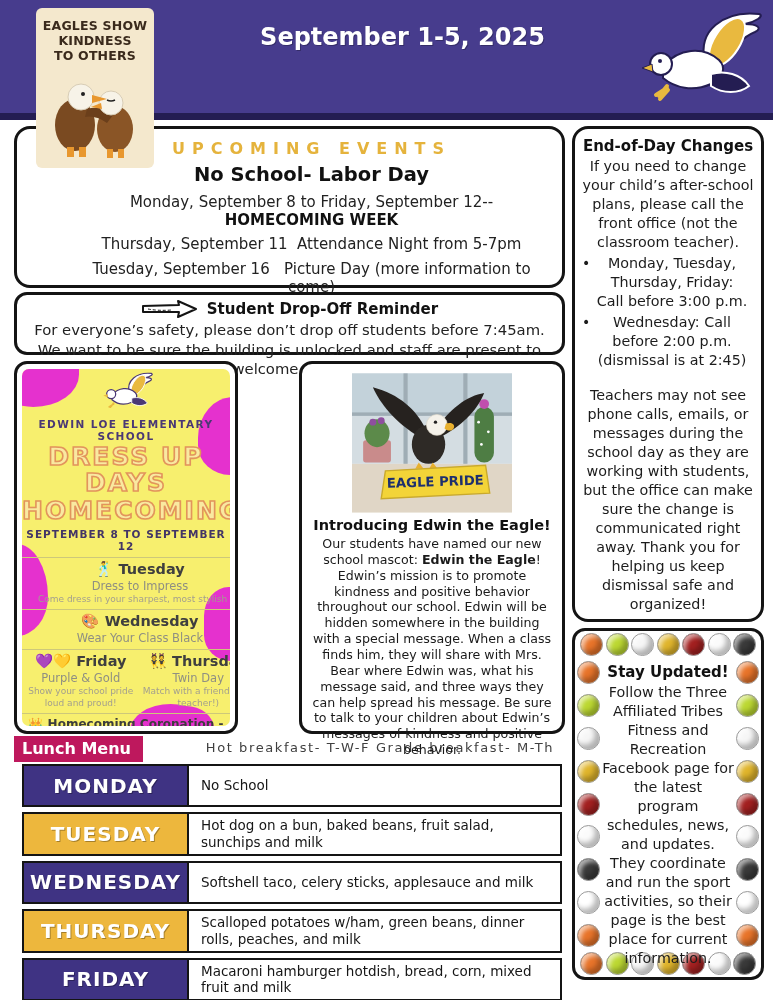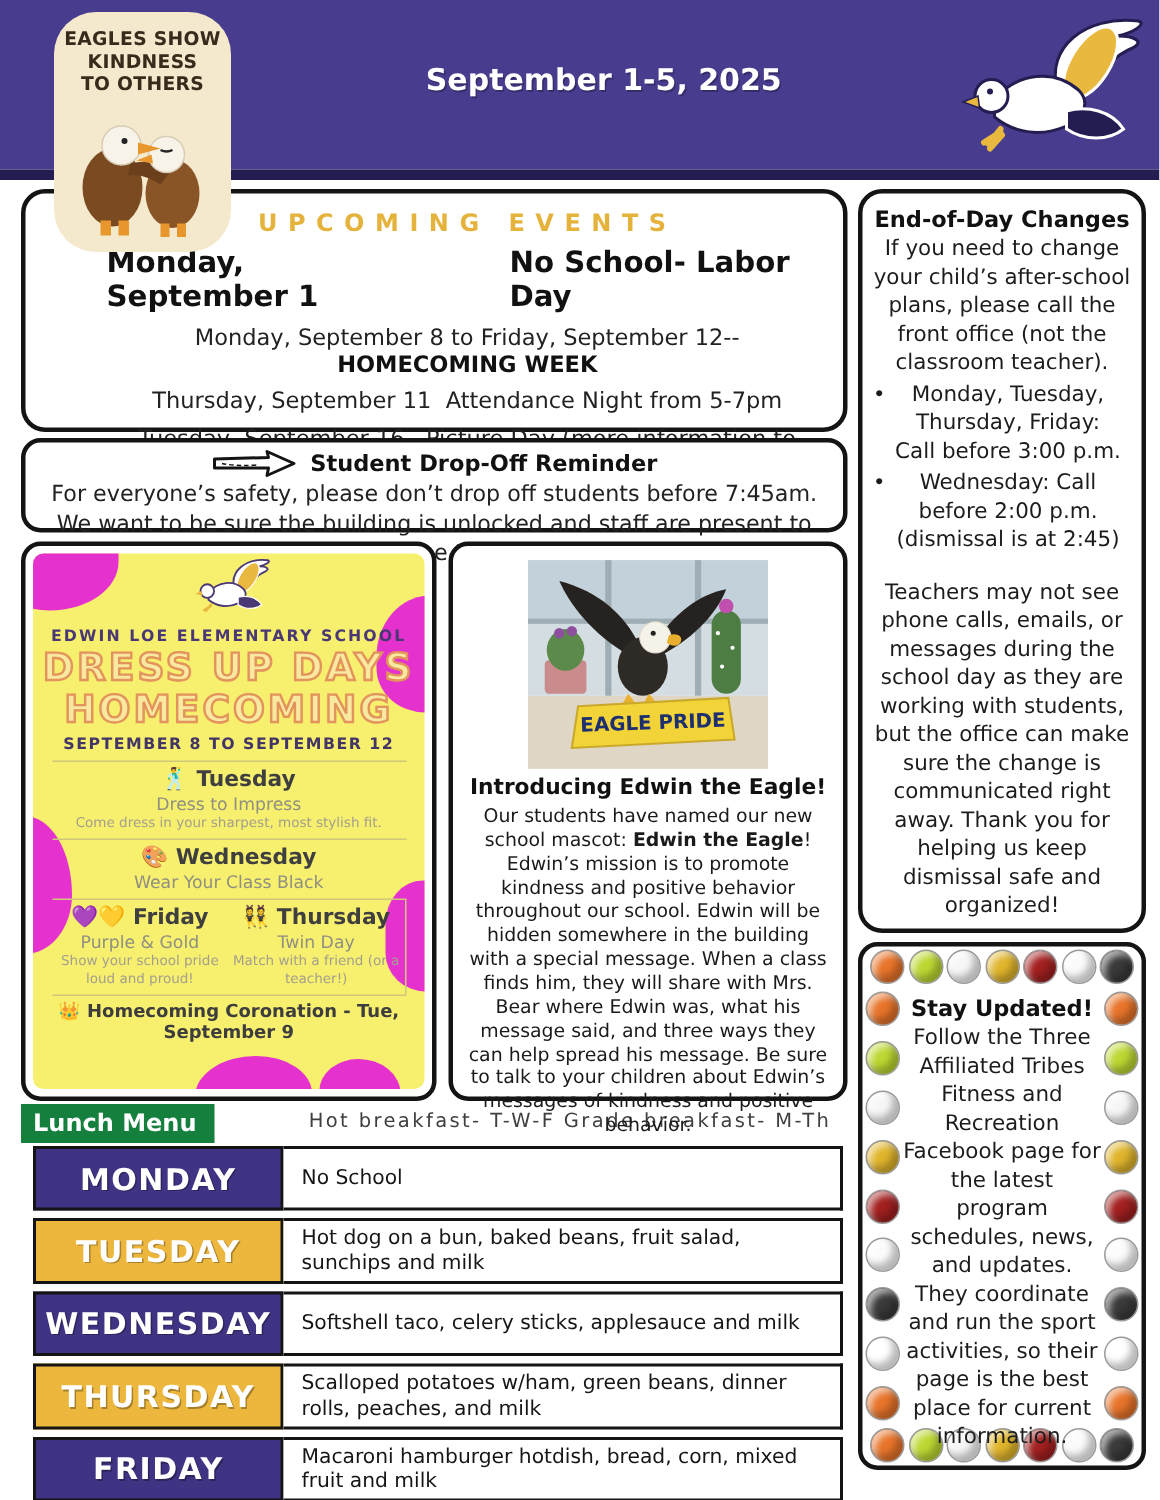--- a/index.html
+++ b/index.html
@@ -3,27 +3,27 @@
 <meta charset="utf-8">
 <style>
   html,body{margin:0;padding:0;}
   body{width:773px;height:1000px;position:relative;background:#fff;
        font-family:"DejaVu Sans","Liberation Sans",sans-serif;color:#1c1c1c;overflow:hidden;}
   .abs{position:absolute;box-sizing:border-box;}
 
   
   .header{top:0;left:0;width:773px;height:113px;background:#473C8D;}
   .header-strip{top:113px;left:0;width:773px;height:7px;background:#241d52;}
-  .badge{left:36px;top:8px;width:118px;height:160px;background:#F4E8CD;border-radius:28px;
+  .badge{left:36px;top:8px;width:118px;height:160px;background:#F4E8CD;border-radius:6px;
          z-index:6;text-align:center;padding-top:10px;overflow:hidden;}
   .badge-line{font-size:12.5px;font-weight:800;color:#3a2a1c;line-height:1.2;letter-spacing:.2px;}
   .title-wrap{left:165px;top:14px;width:475px;text-align:center;z-index:3;}
   .main-title{font-size:37px;font-weight:800;color:#ffffff;letter-spacing:.5px;
               text-shadow:1px 2px 0 rgba(0,0,0,.25);}
-  .sub-title{font-size:20px;font-weight:800;color:#ffffff;margin-top:27px;
+  .sub-title{font-size:24px;font-weight:800;color:#ffffff;margin-top:9px;
              text-shadow:1px 1px 0 rgba(0,0,0,.25);}
   .hdr-eagle{right:6px;top:8px;z-index:3;}
 
   
   .box{background:#fff;border:3px solid #141414;border-radius:16px;}
 
   
   .upcoming{left:14px;top:126px;width:551px;height:162px;padding:10px 10px 0 54px;z-index:2;}
   .up-title{text-align:center;color:#E5B33C;font-weight:800;font-size:16px;letter-spacing:7px;}
   .ev-line1{display:flex;justify-content:center;gap:52px;font-size:19.5px;font-weight:800;
@@ -31,21 +31,21 @@
   .ev-line{text-align:center;font-size:15px;color:#222;margin-top:6.5px;white-space:pre-wrap;}
   .ev-line b{font-weight:800;color:#111;}
 
   
   .dropoff{left:14px;top:292px;width:551px;height:63px;border-radius:13px;padding:4px 12px 0 12px;z-index:2;}
   .drop-title{display:flex;align-items:center;justify-content:center;gap:8px;
               font-size:15px;font-weight:800;color:#111;}
   .drop-body{text-align:center;font-size:14.8px;line-height:1.33;color:#222;margin-top:1px;}
 
   
-  .flyer{left:14px;top:361px;width:277px;height:373px;border-radius:13px;padding:5px;z-index:2;}
+  .flyer{left:14px;top:361px;width:224px;height:373px;border-radius:13px;padding:5px;z-index:2;}
   .flyer-inner{position:relative;width:100%;height:100%;background:#F7EF6E;border-radius:7px;
                overflow:hidden;text-align:center;}
   .blob{position:absolute;background:#E531CE;}
   .blob1{left:-28px;top:-22px;width:85px;height:60px;border-radius:0 0 70% 60%;}
   .blob2{right:-30px;top:28px;width:62px;height:78px;border-radius:60% 40% 45% 55%/55% 45% 60% 40%;}
   .blob3{left:-34px;top:175px;width:60px;height:92px;border-radius:45% 55% 55% 45%/40% 60% 45% 55%;}
   .blob4{right:-26px;top:218px;width:52px;height:74px;border-radius:55% 45% 40% 60%/45% 55% 60% 40%;}
   .blob5{left:108px;bottom:-30px;width:78px;height:52px;border-radius:60% 55% 0 0;}
   .blob6{right:16px;bottom:-24px;width:54px;height:44px;border-radius:55% 60% 0 0;}
   .flyer-content{position:relative;z-index:2;padding-top:2px;}
@@ -89,21 +89,21 @@
   .balls-col{position:absolute;top:28px;bottom:28px;display:flex;flex-direction:column;justify-content:space-between;padding:2px 1px;}
   .balls-left{left:1px;}
   .balls-right{right:1px;}
   .ball{width:21px;height:21px;border-radius:50%;border:1px solid #9a9a9a;
         box-shadow:inset -4px -4px 5px rgba(0,0,0,.28), inset 3px 3px 4px rgba(255,255,255,.6);}
   .stay-text{position:absolute;left:27px;right:27px;top:30px;bottom:26px;text-align:center;}
   .stay-title{font-size:15px;font-weight:800;color:#111;margin-top:2px;}
   .stay-p{font-size:14.3px;line-height:1.33;color:#1c1c1c;margin-top:2px;}
 
   
-  .lunch-label{left:14px;top:736px;background:#15803d;color:#fff;font-size:16px;font-weight:800;
+  .lunch-label{left:14px;top:736px;background:#be185d;color:#fff;font-size:16px;font-weight:800;
                padding:3px 12px 4px 8px;z-index:2;text-align:right;}
   .breakfast-note{left:190px;top:740px;width:380px;text-align:center;color:#3f3f3f;
                   font-size:13px;letter-spacing:1.6px;}
   .menu{left:22px;top:764px;width:540px;}
   .menu-row{display:flex;margin-bottom:5px;}
   .day-cell{flex:0 0 163px;display:flex;align-items:center;justify-content:center;
             border:2px solid #141414;color:#fff;font-weight:800;font-size:20px;letter-spacing:1px;
             min-height:39px;text-shadow:1px 1px 0 rgba(0,0,0,.3);}
   .day-purple{background:#3F3383;}
   .day-gold{background:#EDB73D;}
@@ -148,21 +148,20 @@
   <path d="M84 66 C98 62 114 66 122 78 C112 86 96 86 84 78 Z" fill="#241d52" stroke="#fff" stroke-width="2"></path>
   <circle cx="34" cy="56" r="11" fill="#ffffff" stroke="#241d52" stroke-width="2"></circle>
   <path d="M25 56 l-10 4 l11 4 z" fill="#E9B93F" stroke="#241d52" stroke-width="1"></path>
   <circle cx="33" cy="53" r="2" fill="#241d52"></circle>
   <path d="M40 78 l-8 10 m8 -8 l-11 7 m12 -5 l-8 9" stroke="#E9B93F" stroke-width="4" stroke-linecap="round"></path>
 </svg>
 
 <div class="abs box upcoming">
   <div class="up-title">UPCOMING EVENTS</div>
   <div class="ev-line1">
-    <span>Monday, September 1</span>
     <span>No School- Labor Day</span>
   </div>
   <div class="ev-line"><span>Monday, September 8 to Friday, September 12-- </span><b>HOMECOMING WEEK</b></div>
   <div class="ev-line">Thursday, September 11  Attendance Night from 5-7pm</div>
   <div class="ev-line">Tuesday, September 16   Picture Day (more information to come)</div>
   <div class="ev-line">Thursday, September 18  After School Programs begin</div>
 </div>
 
 <div class="abs box dropoff">
   <div class="drop-title">

